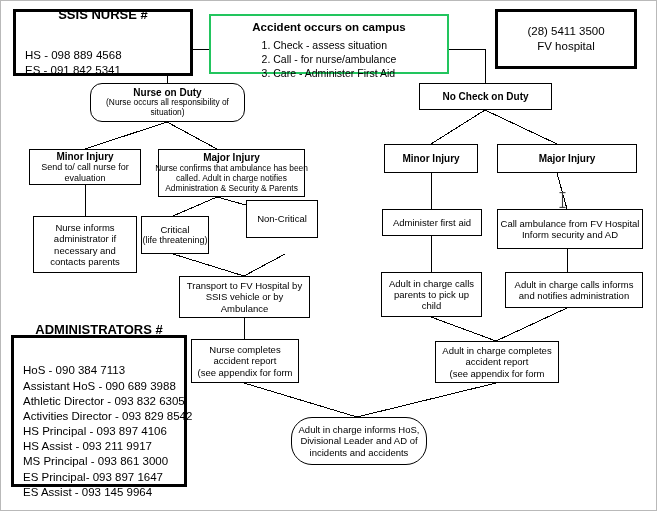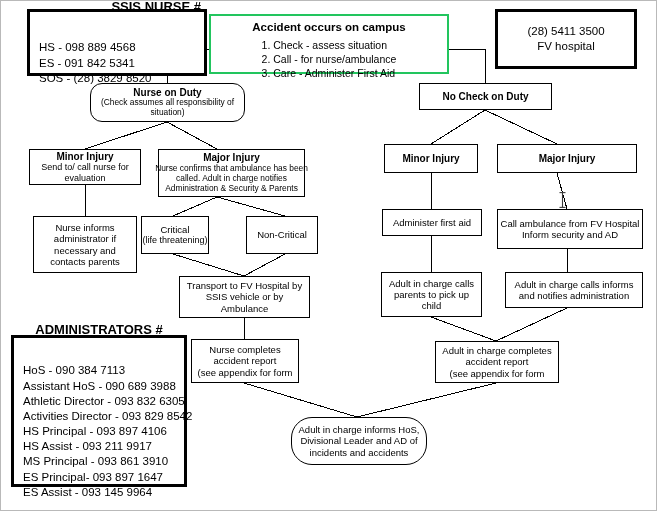--- a/index.html
+++ b/index.html
@@ -137,26 +137,25 @@
       <line x1="566" y1="248" x2="566" y2="271"></line>
 
       <line x1="430" y1="316" x2="495" y2="340"></line>
       <line x1="566" y1="307" x2="495" y2="340"></line>
 
       <line x1="243" y1="382" x2="356" y2="416"></line>
       <line x1="495" y1="382" x2="356" y2="416"></line>
     </g>
   </svg>
 
-  <div class="node thick" id="nurse-card" style="left:26px; top:8px; width:180px; height:67px;align-items:flex-end;">
+  <div class="node thick" id="nurse-card" style="left:12px; top:8px; width:180px; height:67px;">
     <div class="card-title">SSIS NURSE #</div>
     <div class="card-lines">
       <span class="ln">HS - 098 889 4568</span>
       <span class="ln">ES - 091 842 5341</span>
-      <span class="ln">SOS - (28) 3829 8520</span>
     </div>
   </div>
 
   <div class="node med" id="accident-box" style="left:208px; top:13px; width:240px; height:60px;">
     <div class="card-title">Accident occurs on campus</div>
     <div id="accident-steps">
       <span class="ln">1.  Check - assess situation</span>
       <span class="ln">2.  Call - for nurse/ambulance</span>
       <span class="ln">3.  Care - Administer First Aid</span>
     </div>
@@ -171,29 +170,29 @@
 
   <div class="node thick" id="administrators-card" style="left:10px; top:334px; width:176px; height:152px;">
     <div class="card-title">ADMINISTRATORS #</div>
     <div class="card-lines">
       <span class="ln">HoS - 090 384 7113</span>
       <span class="ln">Assistant HoS - 090 689 3988</span>
       <span class="ln">Athletic Director - 093 832 6305</span>
       <span class="ln">Activities Director - 093 829 8542</span>
       <span class="ln">HS Principal - 093 897 4106</span>
       <span class="ln">HS Assist - 093 211 9917</span>
-      <span class="ln">MS Principal - 093 861 3910</span>
+      <span class="ln">MS Principal - 093 861 3000</span>
       <span class="ln">ES Principal- 093 897 1647</span>
       <span class="ln">ES Assist - 093 145 9964</span>
     </div>
   </div>
 
   <div class="node" style="left:89px; top:82px; width:155px; height:39px;border-radius:12px;">
     <span class="title ttl-10">Nurse on Duty</span>
-    <span class="ln sm-85">(Check assumes all responsibility of</span>
+    <span class="ln sm-85">(Nurse occurs all responsibility of</span>
     <span class="ln sm-85">situation)</span>
   </div>
 
   <div class="node" style="left:28px; top:148px; width:112px; height:36px;">
     <span class="title ttl-10">Minor Injury</span>
     <span class="ln sm-9">Send to/ call nurse for</span>
     <span class="ln sm-9">evaluation</span>
   </div>
 
   <div class="node" style="left:157px; top:148px; width:147px; height:48px;">
@@ -208,21 +207,21 @@
     <span class="ln bd-95">administrator if</span>
     <span class="ln bd-95">necessary and</span>
     <span class="ln bd-95">contacts parents</span>
   </div>
 
   <div class="node" style="left:140px; top:215px; width:68px; height:38px;">
     <span class="ln bd-95">Critical</span>
     <span class="ln sm-9">(life threatening)</span>
   </div>
 
-  <div class="node" style="left:245px; top:215px; width:72px; height:38px;">
+  <div class="node" style="left:245px; top:199px; width:72px; height:38px;">
     <span class="ln bd-95">Non-Critical</span>
   </div>
 
   <div class="node" style="left:178px; top:275px; width:131px; height:42px;">
     <span class="ln bd-95">Transport to FV Hospital by</span>
     <span class="ln bd-95">SSIS vehicle or by</span>
     <span class="ln bd-95">Ambulance</span>
   </div>
 
   <div class="node" style="left:190px; top:338px; width:108px; height:44px;">

